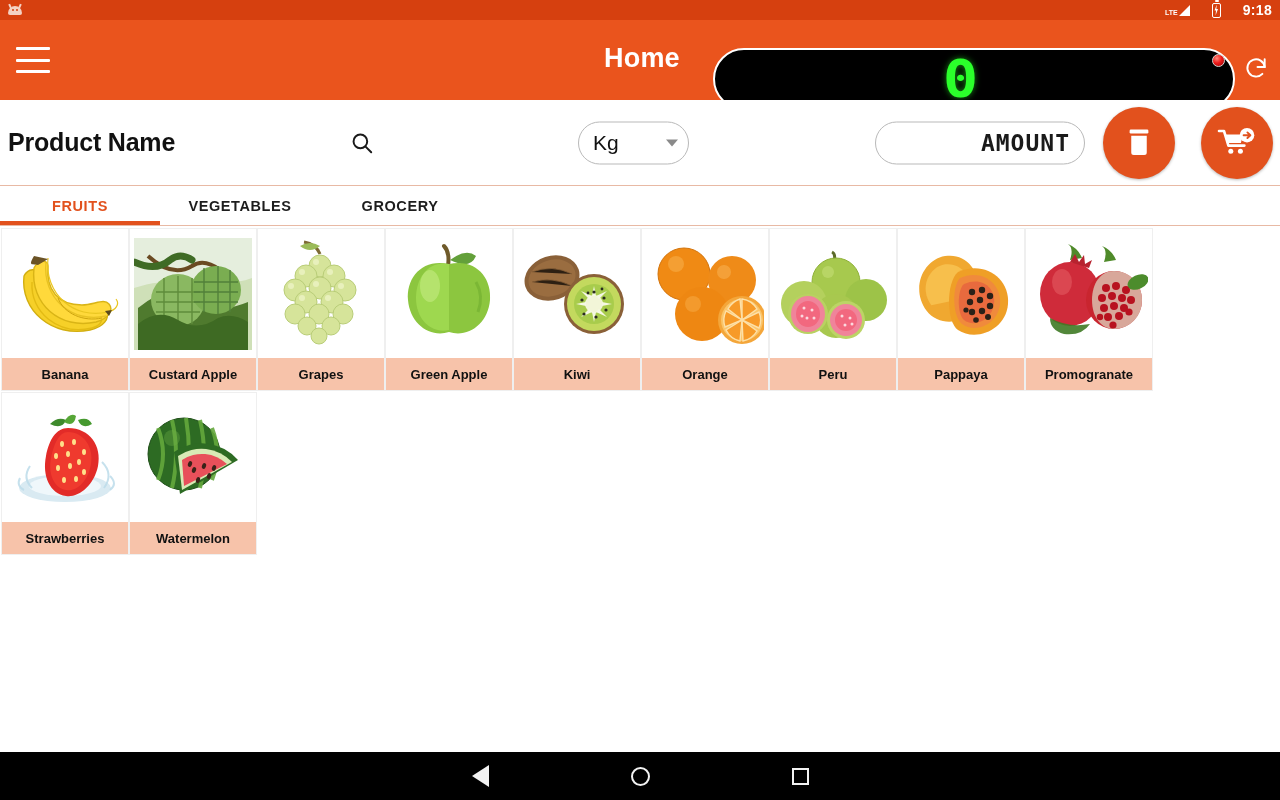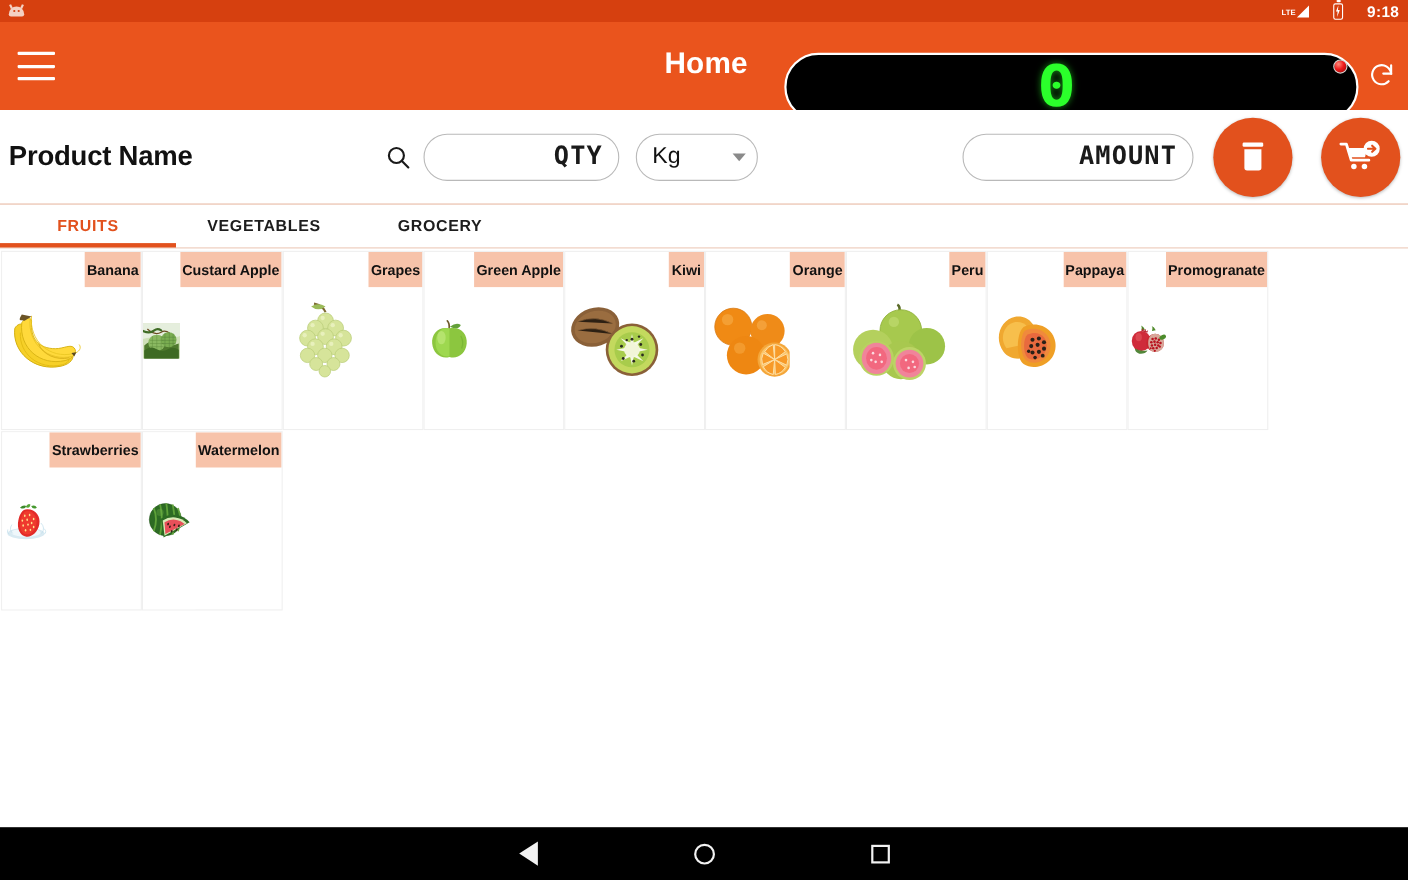--- a/index.html
+++ b/index.html
@@ -196,21 +196,21 @@
     gap:1px 0;
     height:575px;
     background:#ffffff;
     overflow:hidden;
   }
   .card{
     width:128px; height:163px;
     margin-right:0;
     background:#ffffff;
     border:1px solid #efefef;
-    display:flex; 
+    display:flex; flex-direction:column;
     cursor:pointer;
     overflow:hidden;
   }
   .card-img{
     flex:1;
     display:flex; align-items:center; justify-content:center;
     background:#ffffff;
     overflow:hidden;
   }
   .card-img svg{ display:block; }
@@ -299,23 +299,20 @@
 <div class="entryrow">
   <div class="product-label">Product Name</div>
 
   <div class="search-icon">
     <svg width="26" height="26" viewBox="0 0 24 24" fill="none" stroke="#1a1a1a" stroke-width="1.8" stroke-linecap="round">
       <circle cx="10.5" cy="10.5" r="6.3"></circle>
       <line x1="15.3" y1="15.3" x2="20.5" y2="20.5"></line>
     </svg>
   </div>
 
-  <div class="pill" id="qty-pill">
-    <input type="text" placeholder="QTY" style="">
-  </div>
 
   <div class="pill" id="unit-pill">
     <span class="unit-text">Kg</span>
     <span class="caret"></span>
   </div>
 
 
   <div class="pill" id="amount-pill">
     <input type="text" placeholder="AMOUNT" style="">
   </div>

